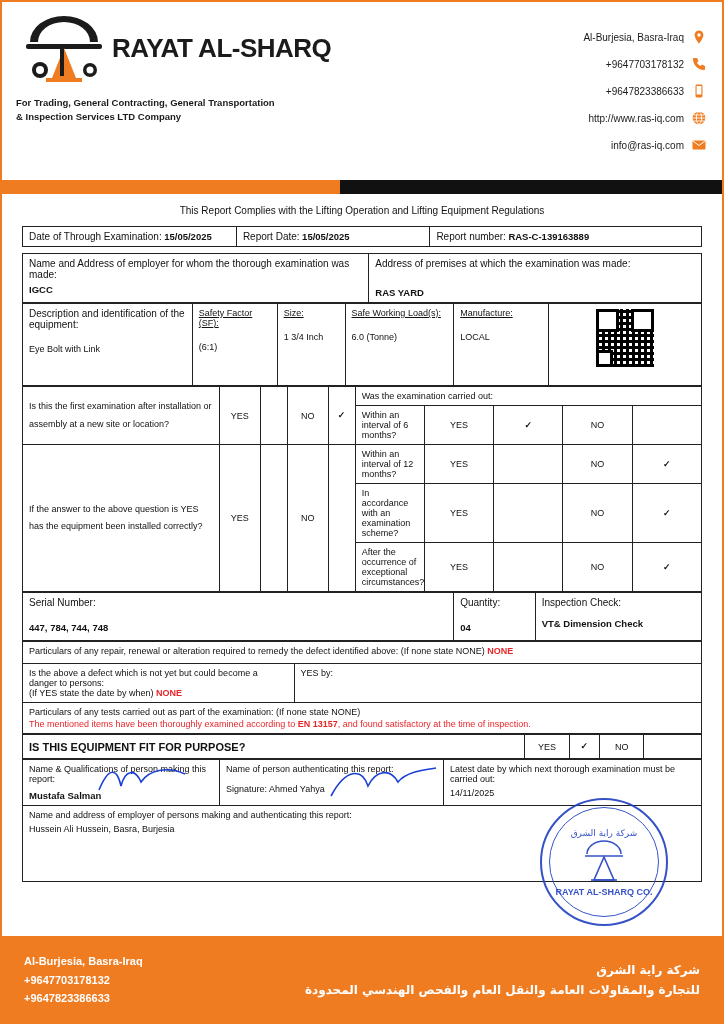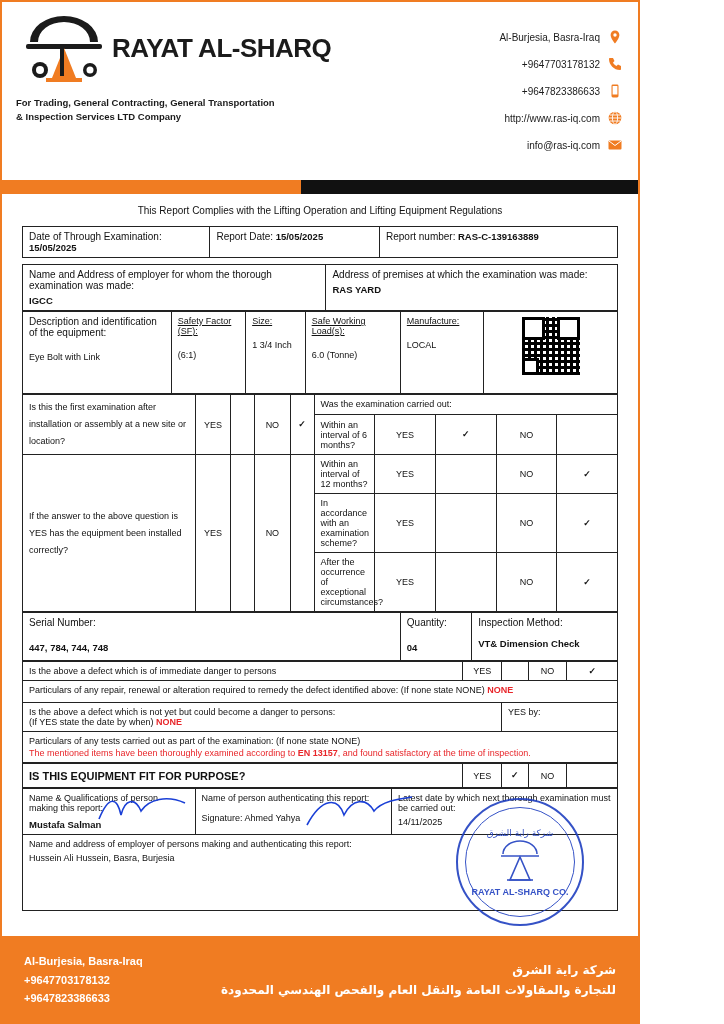--- a/index.html
+++ b/index.html
@@ -8,21 +8,21 @@
     width: 724px; height: 1024px;
     font-family: "Liberation Sans", sans-serif;
     background: #ffffff;
     color: #111;
     font-size: 9px;
     position: relative;
     overflow: hidden;
   }
   .page {
     position: relative;
-    width: 640px; height: 1024px;
+    width: 724px; height: 1024px;
     border: 2px solid #f07c22;
     background: #fff;
   }
   
   .header {
     display: flex;
     align-items: flex-start;
     justify-content: space-between;
     padding: 10px 16px 4px 14px;
     height: 178px;
@@ -241,21 +241,21 @@
 
     <table class="doc" style="margin-top:6px">
       <tbody>
           <tr>
         <td style="width:51%;height:46px">
           <div class="lbl">Name and Address of employer for whom the thorough examination was made:</div>
           <div class="val" style="margin-top:4px">IGCC</div>
         </td>
         <td>
           <div class="lbl">Address of premises at which the examination was made:</div>
-          <div class="val" style="margin-top:4px">RAS YARD</div>
+          <div class="val" style="margin-top:18px">RAS YARD</div>
         </td>
       </tr>
     </tbody>
       </table>
 
     <table class="doc">
       <tbody>
           <tr>
         <td style="width:25%;height:82px">
           <div class="lbl">Description and identification of the equipment:</div>
@@ -341,36 +341,29 @@
           <tr>
         <td style="width:63.5%;height:48px">
           <div class="lbl">Serial Number:</div>
           <div class="val" style="margin-top:14px">447, 784, 744, 748</div>
         </td>
         <td style="width:12%">
           <div class="lbl">Quantity:</div>
           <div class="val" style="margin-top:14px">04</div>
         </td>
         <td>
-          <div class="lbl">Inspection Method:</div>
+          <div class="lbl">Inspection Check:</div>
           <div class="val" style="margin-top:10px">VT&amp; Dimension Check</div>
         </td>
       </tr>
     </tbody>
       </table>
 
     <table class="doc">
       <tbody>
-          <tr>
-        <td style="width:74%;height:18px;vertical-align:middle">Is the above a defect which is of immediate danger to persons</td>
-        <td class="yn-cell" style="width:6.5%;vertical-align:middle">YES</td>
-        <td class="yn-cell" style="width:4.5%;vertical-align:middle"><span></span></td>
-        <td class="yn-cell" style="width:6.5%;vertical-align:middle">NO</td>
-        <td class="yn-cell tick" style="vertical-align:middle"><span>✓</span></td>
-      </tr>
       <tr>
         <td colspan="5" style="height:22px">
           <span>Particulars of any repair, renewal or alteration required to remedy the defect identified above: (If none state NONE)</span>
           <span class="red bold">NONE</span>
         </td>
       </tr>
       <tr>
         <td colspan="2" style="height:26px">
           <div>Is the above a defect which is not yet but could become a danger to persons:</div>
           <div><span>(If YES state the date by when)</span>

